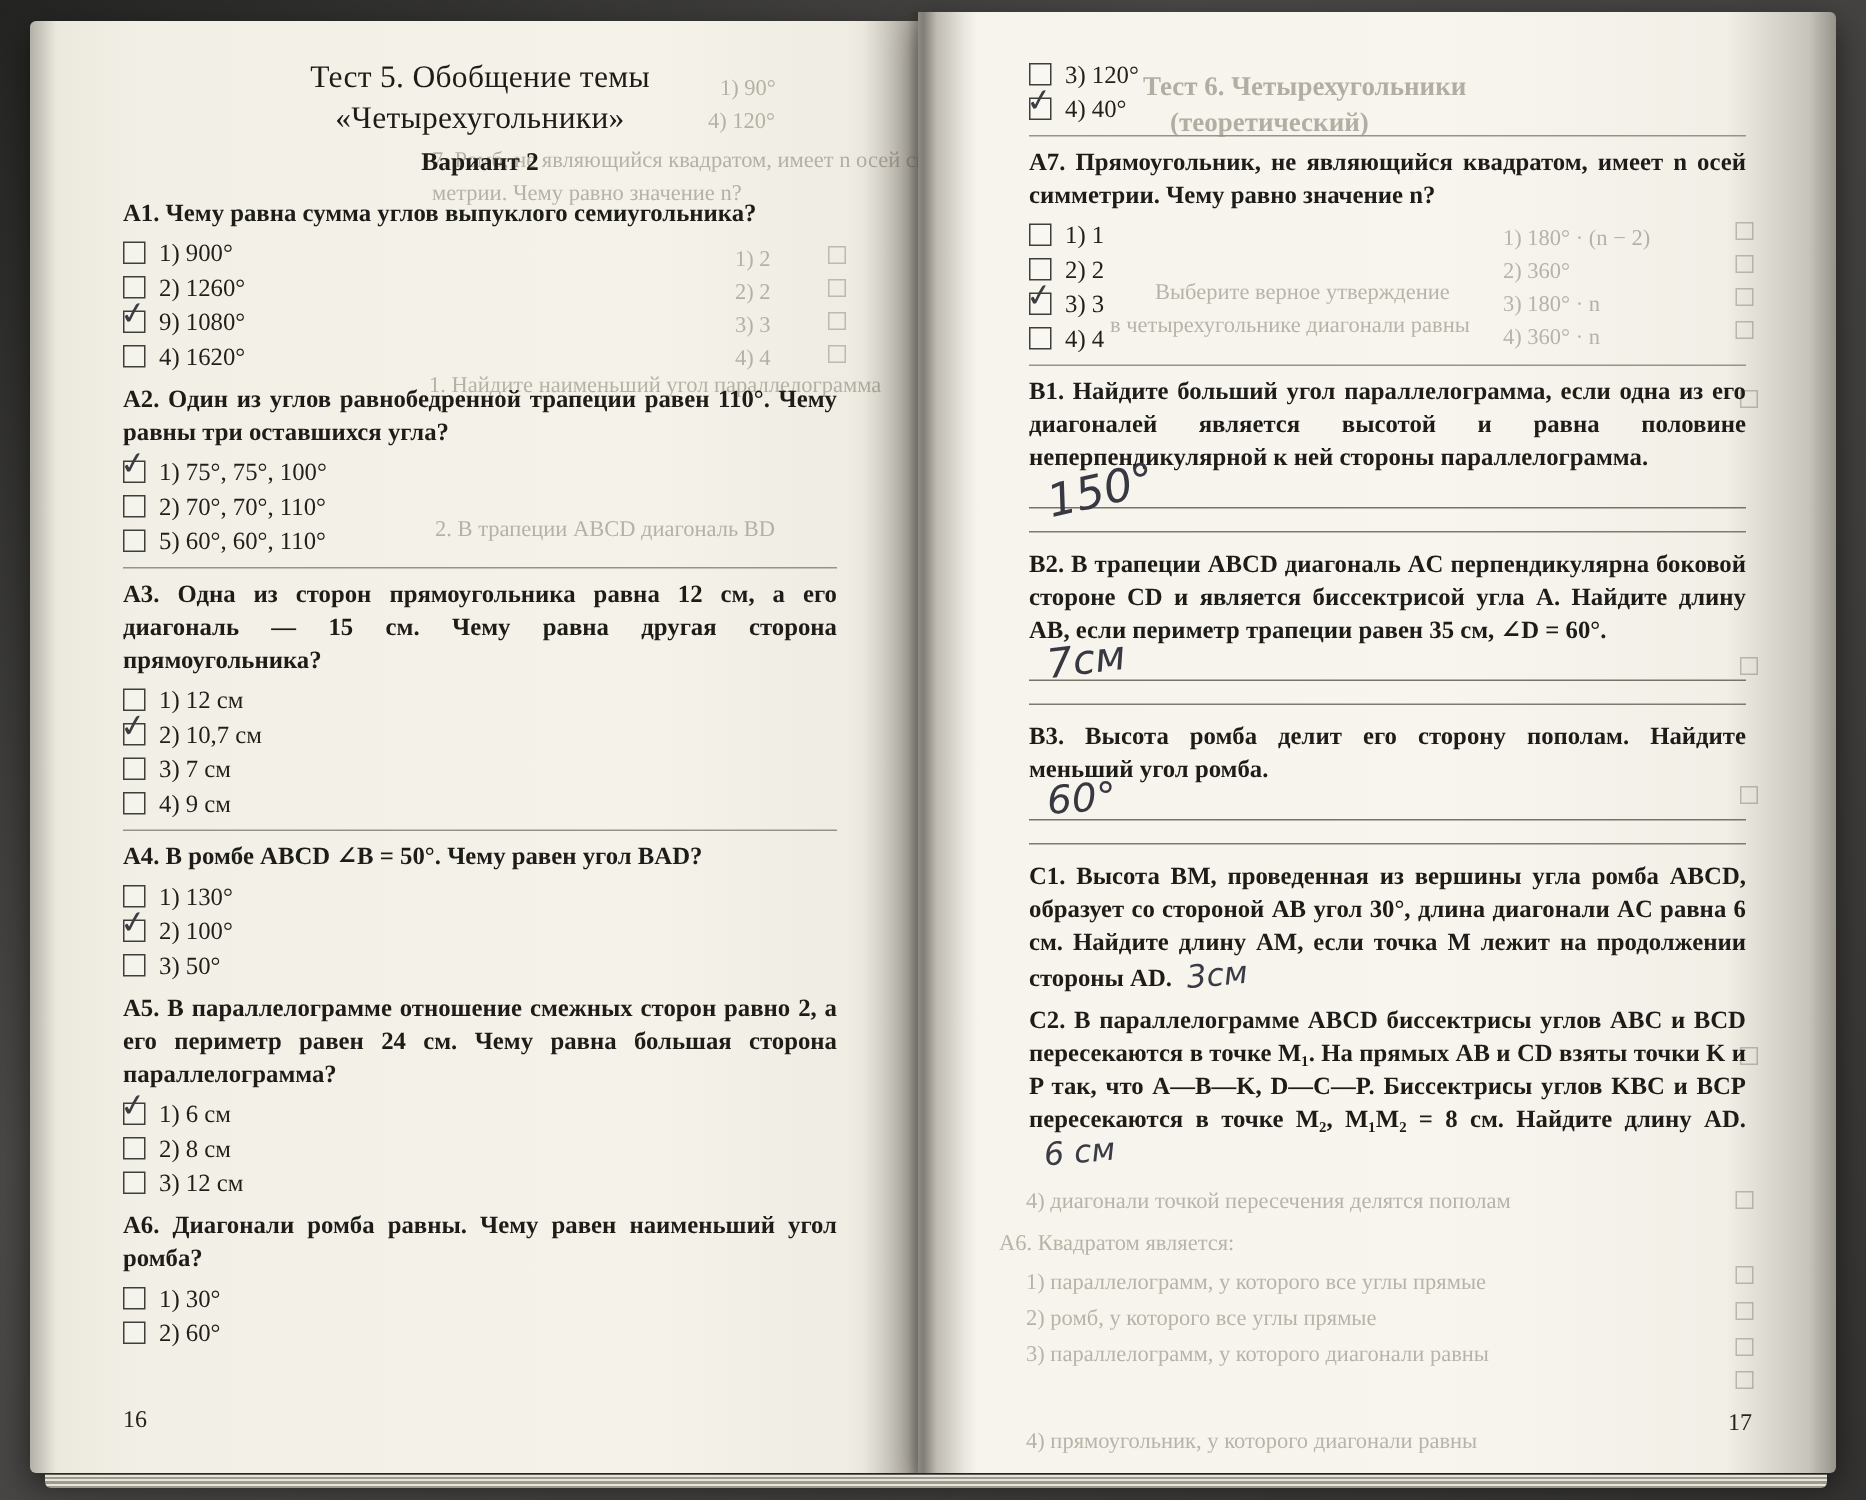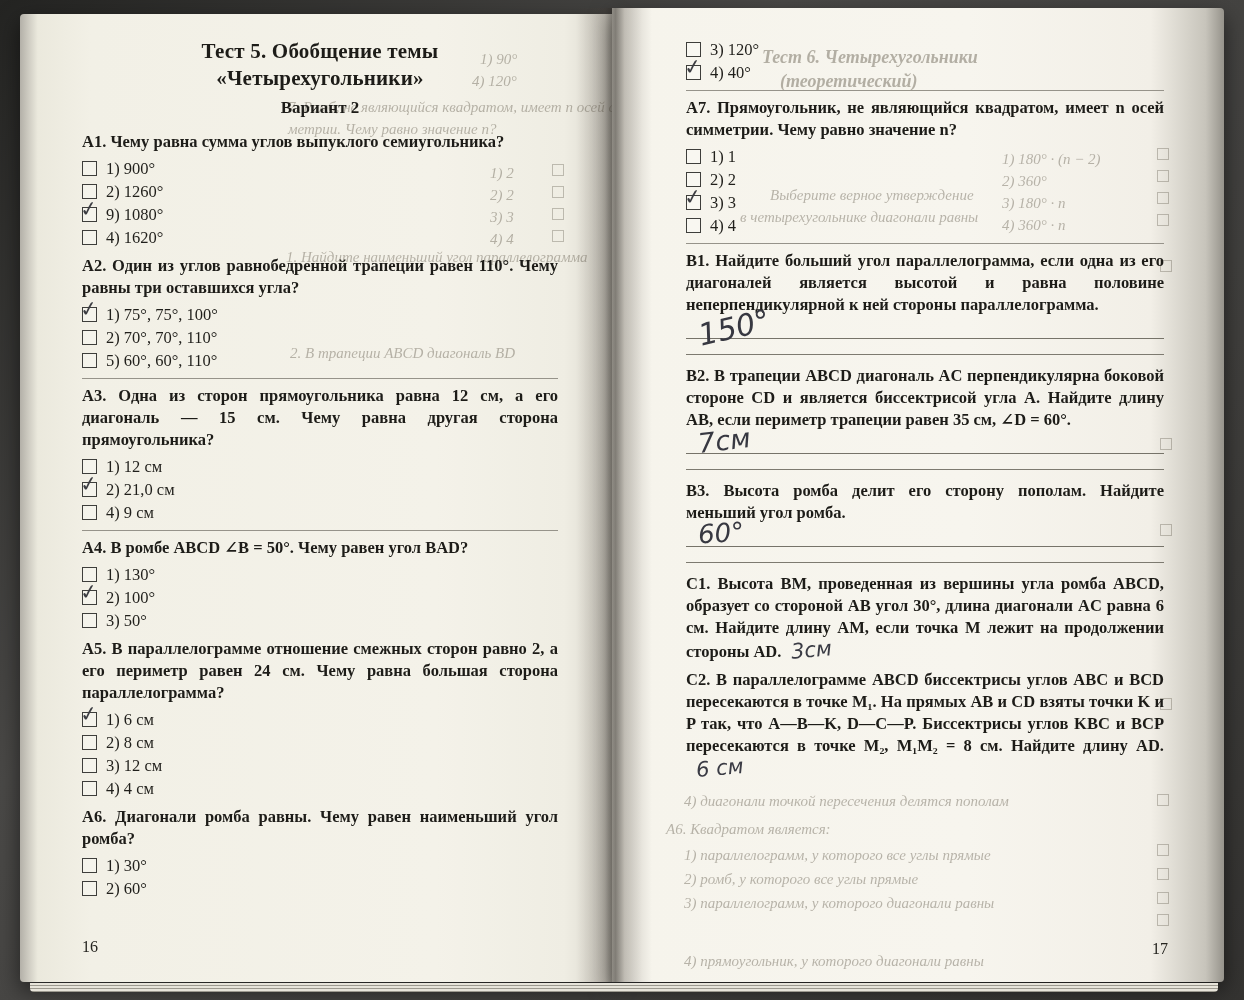--- a/index.html
+++ b/index.html
@@ -27,21 +27,21 @@
     background:linear-gradient(to right, rgba(70,62,55,0) 0, rgba(70,62,55,.25) 38%, rgba(42,38,33,.5) 52%, rgba(70,62,55,.22) 64%, rgba(70,62,55,0) 100%);
   }
   .stack {
     position:absolute; left:10px; bottom:-2px; width:1188px; height:9px; z-index:2;
     background:repeating-linear-gradient(to bottom,#e7e4da 0 1.5px,#9c998f 1.5px 3px);
     border-radius:0 0 4px 4px;
   }
   .cl { position:absolute; left:62px; top:24px; width:476px; z-index:2; }
   .cr { position:absolute; left:74px; top:30px; width:478px; z-index:2; }
 
-  .t1 { font-size:21px; font-weight:bold; text-align:center; line-height:27px; letter-spacing:.2px; }
+  .t1 { font-size:21px; font-weight:normal; text-align:center; line-height:27px; letter-spacing:.2px; }
   .variant { font-size:17px; font-weight:bold; text-align:center; margin:6px 0 13px; }
 
   .q { margin-bottom:6px; }
   .qt { font-weight:bold; font-size:16.5px; line-height:22px; text-align:justify; margin-bottom:4px; }
   .opt { display:flex; align-items:center; height:23px; font-size:16.5px; }
   .bw { position:relative; width:15px; height:15px; flex:0 0 auto; margin-right:9px; }
   .box { position:absolute; inset:0; border:1.5px solid #3e3e3b; background:rgba(255,255,255,.25); }
   .tick {
     position:absolute; left:-2px; top:-10px; font-size:21px; font-weight:bold; color:#3c3d42;
     font-family:"DejaVu Sans",sans-serif; transform:rotate(-8deg); pointer-events:none;
@@ -57,21 +57,21 @@
     font-style:italic; color:#373841; z-index:2;
   }
   .hwi {
     font-family:"DejaVu Sans",sans-serif; font-style:italic; font-weight:normal;
     font-size:21px; color:#3a3b44; margin-left:10px; display:inline-block; transform:rotate(-5deg);
   }
   .pnum { position:absolute; font-size:16px; color:#25241f; z-index:2; }
   .pnum-left { left:62px; bottom:26px; }
   .pnum-right { right:56px; bottom:24px; }
 
-  .bl { position:absolute; font-size:15px; line-height:18px; color:rgba(95,88,74,.42); white-space:nowrap; z-index:1;font-style:italic; }
+  .bl { position:absolute; font-size:15px; line-height:18px; color:rgba(95,88,74,.42); white-space:nowrap; z-index:1; }
   .blb { font-weight:bold; font-size:18px; color:rgba(95,88,74,.45); }
   .bsq { position:absolute; width:12px; height:12px; border:1px solid rgba(95,88,74,.35); z-index:1; }
 </style>
 </head>
 <body>
 
 <div class="spread">
 
   <div class="page page-left">
 
@@ -161,21 +161,28 @@
               <span class="box"></span>
               <span class="tick"></span>
             </span>
           <span class="ol">1) 12 см</span>
         </div>
         <div class="opt">
           <span class="bw">
               <span class="box"></span>
               <span class="tick">✓</span>
             </span>
-          <span class="ol">2) 21,0 см</span>
+          <span class="ol">2) 10,7 см</span>
+        </div>
+        <div class="opt">
+          <span class="bw">
+              <span class="box"></span>
+              <span class="tick"></span>
+            </span>
+          <span class="ol">3) 7 см</span>
         </div>
         <div class="opt">
           <span class="bw">
               <span class="box"></span>
               <span class="tick"></span>
             </span>
           <span class="ol">4) 9 см</span>
         </div>
       </div>
 
@@ -221,27 +228,20 @@
               <span class="tick"></span>
             </span>
           <span class="ol">2) 8 см</span>
         </div>
         <div class="opt">
           <span class="bw">
               <span class="box"></span>
               <span class="tick"></span>
             </span>
           <span class="ol">3) 12 см</span>
-        </div>
-        <div class="opt">
-          <span class="bw">
-              <span class="box"></span>
-              <span class="tick"></span>
-            </span>
-          <span class="ol">4) 4 см</span>
         </div>
       </div>
 
       <div class="q">
         <p class="qt">А6. Диагонали ромба равны. Чему равен наименьший угол ромба?</p>
         <div class="opt">
           <span class="bw">
               <span class="box"></span>
               <span class="tick"></span>
             </span>

